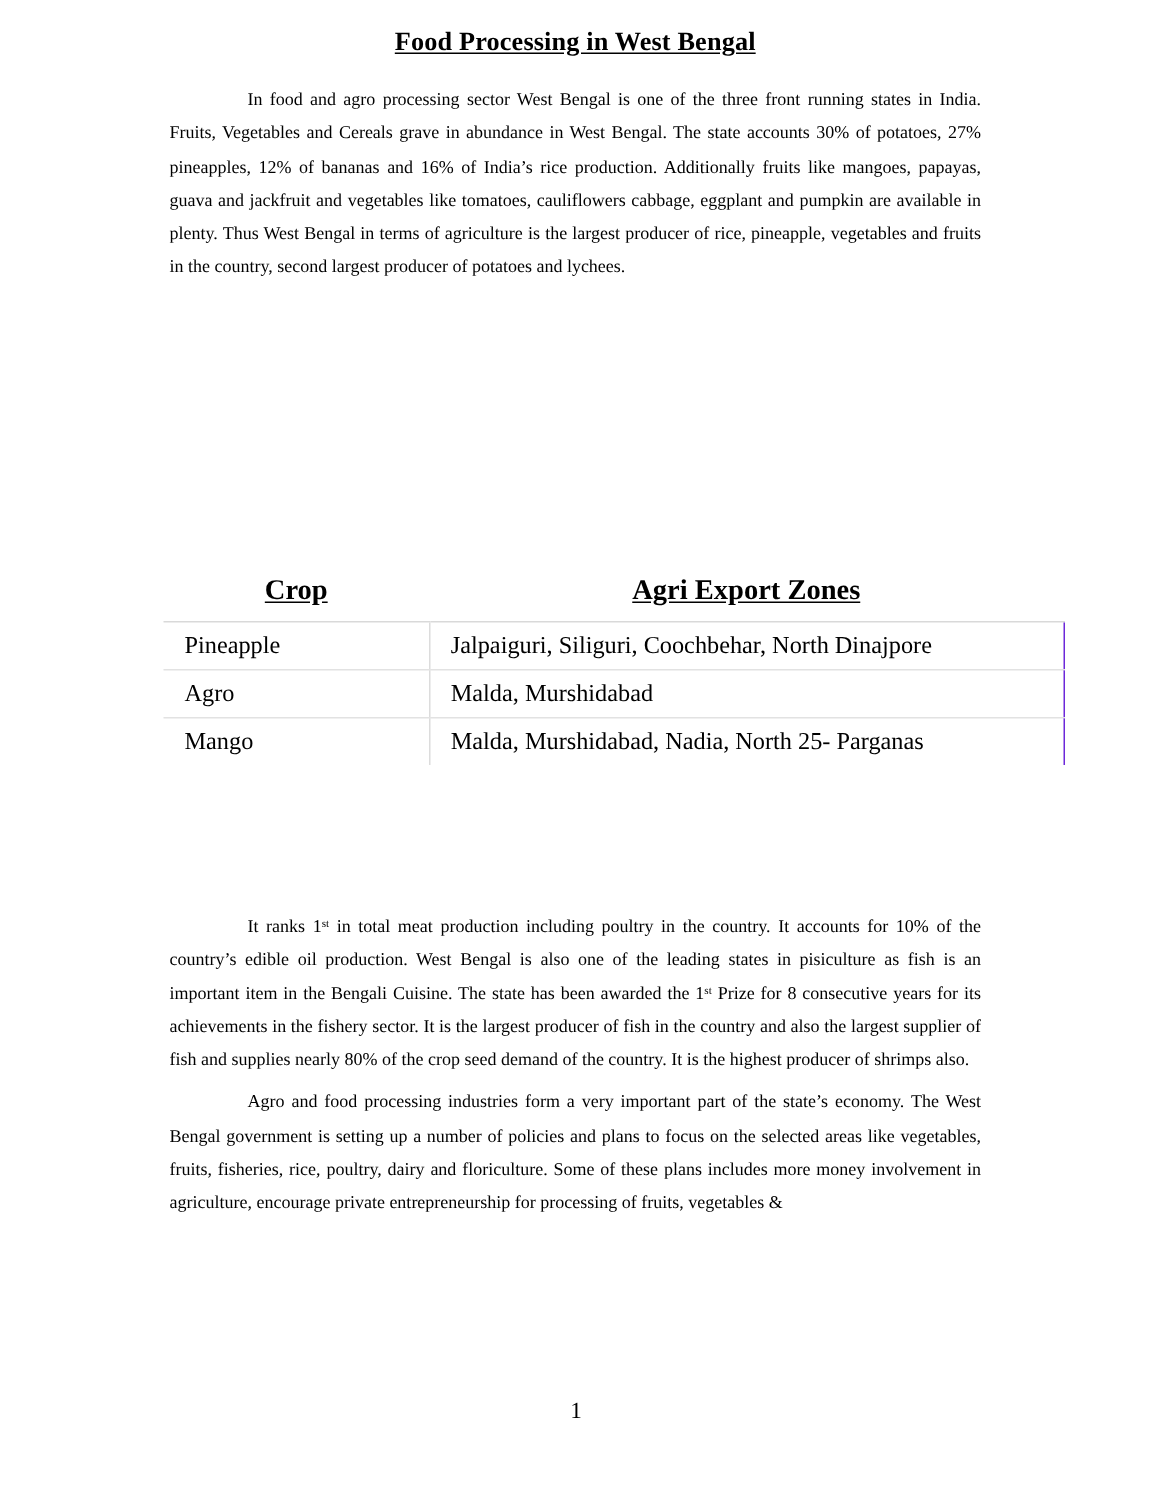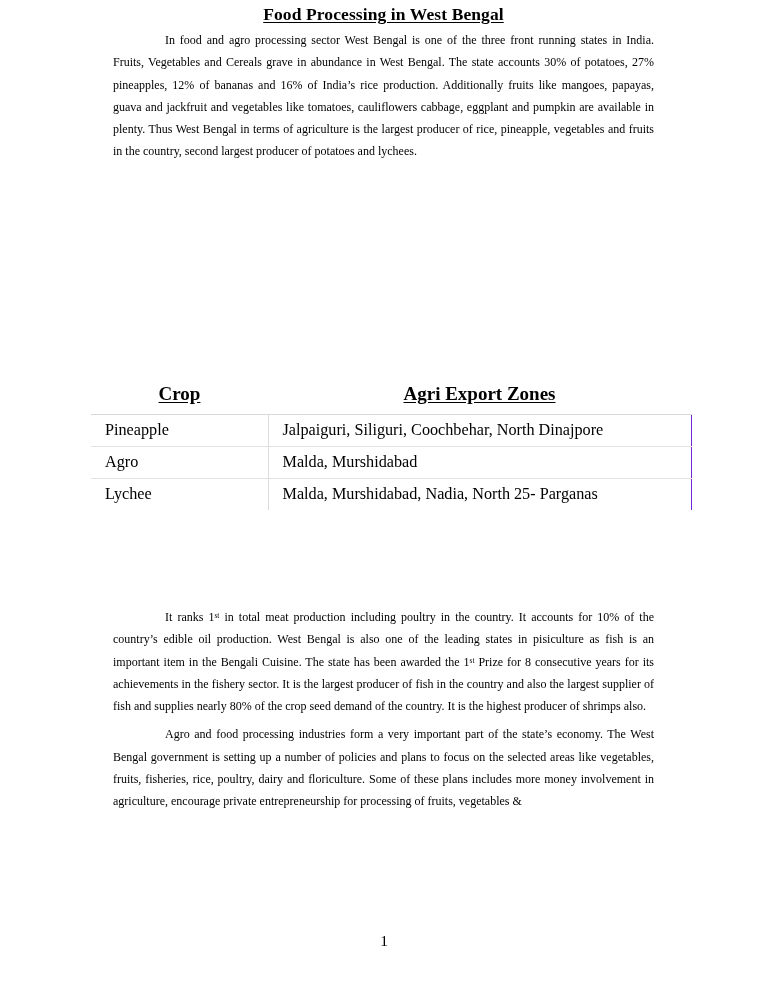--- a/index.html
+++ b/index.html
@@ -25,21 +25,21 @@
     top: 0;
     width: 541px;
   }
 
   
   .doc-title {
     text-align: center;
     font-weight: bold;
     font-size: 17.5px;
     line-height: 1.2;
-    margin: 4px;
+    margin: 17px;
     letter-spacing: 0.1px;
   }
   .doc-title span {
     text-decoration: underline;
     text-underline-offset: 2px;
   }
 
   
   p.body-par {
     margin: 0;
@@ -57,21 +57,21 @@
 
   sup {
     font-size: 0.62em;
     vertical-align: 0.42em;
     line-height: 0;
   }
 
   
   .table-wrap {
     position: absolute;
-    left: 91px;
+    left: 109px;
     top: 376px;
     width: 600px;
   }
   table.agri-table {
     border-collapse: collapse;
     width: 600px;
     table-layout: fixed;
     font-size: 16.2px;
   }
   table.agri-table col.c1 { width: 177px; }
@@ -161,21 +161,21 @@
       <tbody>
         <tr>
           <td class="col-crop">Pineapple</td>
           <td class="col-zone">Jalpaiguri, Siliguri, Coochbehar, North Dinajpore</td>
         </tr>
         <tr>
           <td class="col-crop">Agro</td>
           <td class="col-zone">Malda, Murshidabad</td>
         </tr>
         <tr>
-          <td class="col-crop">Lychee</td>
+          <td class="col-crop">Mango</td>
           <td class="col-zone">Malda, Murshidabad, Nadia, North 25- Parganas</td>
         </tr>
       </tbody>
     </table>
   </div>
 
   <div class="lower">
 
     <p class="body-par"><span>It ranks 1</span><sup>st</sup><span> in total meat production including poultry in the country. It accounts for 10% of the country’s edible oil production.  West Bengal is also one of the leading states in pisiculture as fish is an important item in the Bengali Cuisine.  The state has been awarded the 1</span><sup>st</sup><span> Prize for 8 consecutive years for its achievements in the fishery sector.  It is the largest producer of fish in the country and also the largest supplier of fish and supplies nearly 80% of the crop seed demand of the country. It is the highest producer of shrimps also.</span></p>
 

